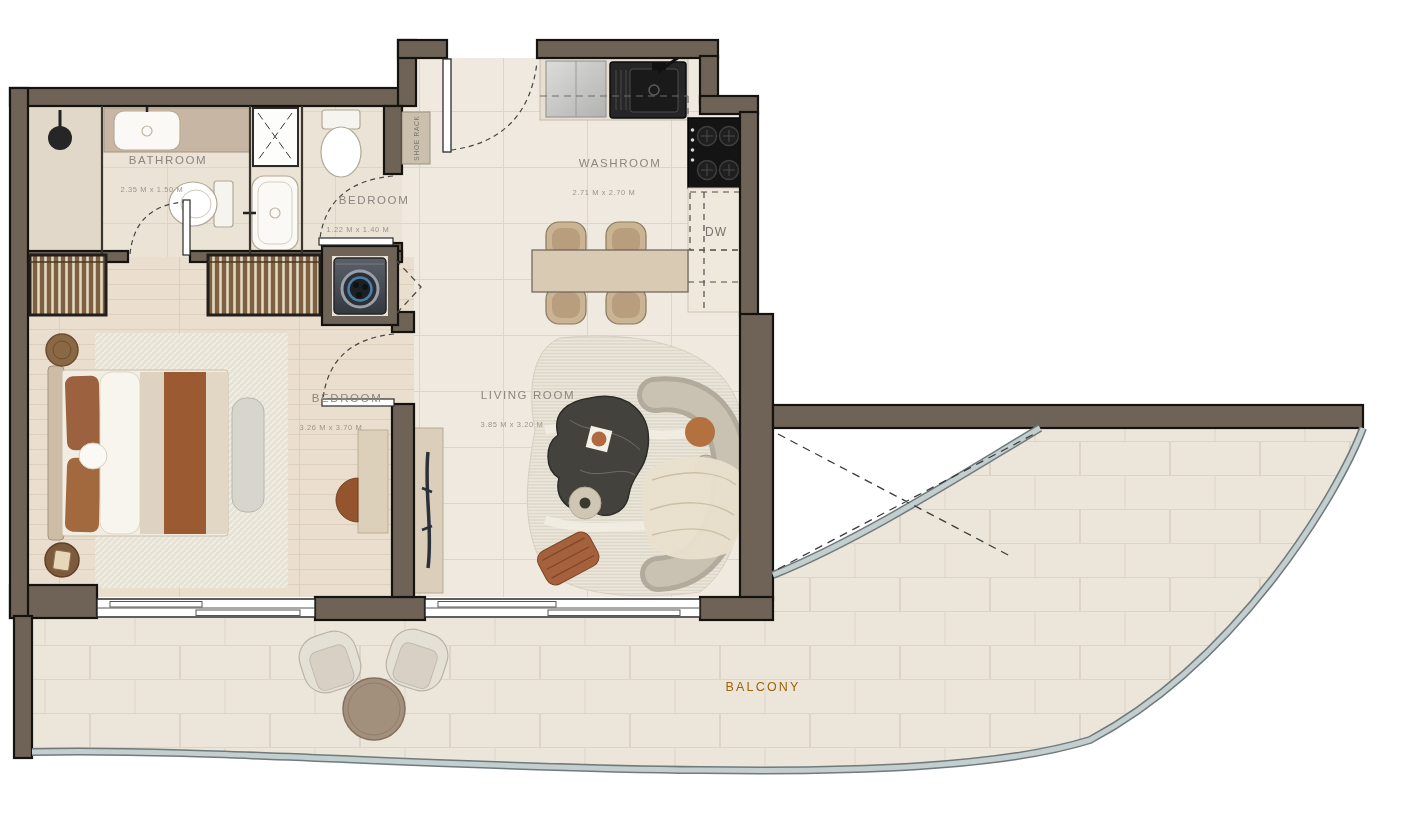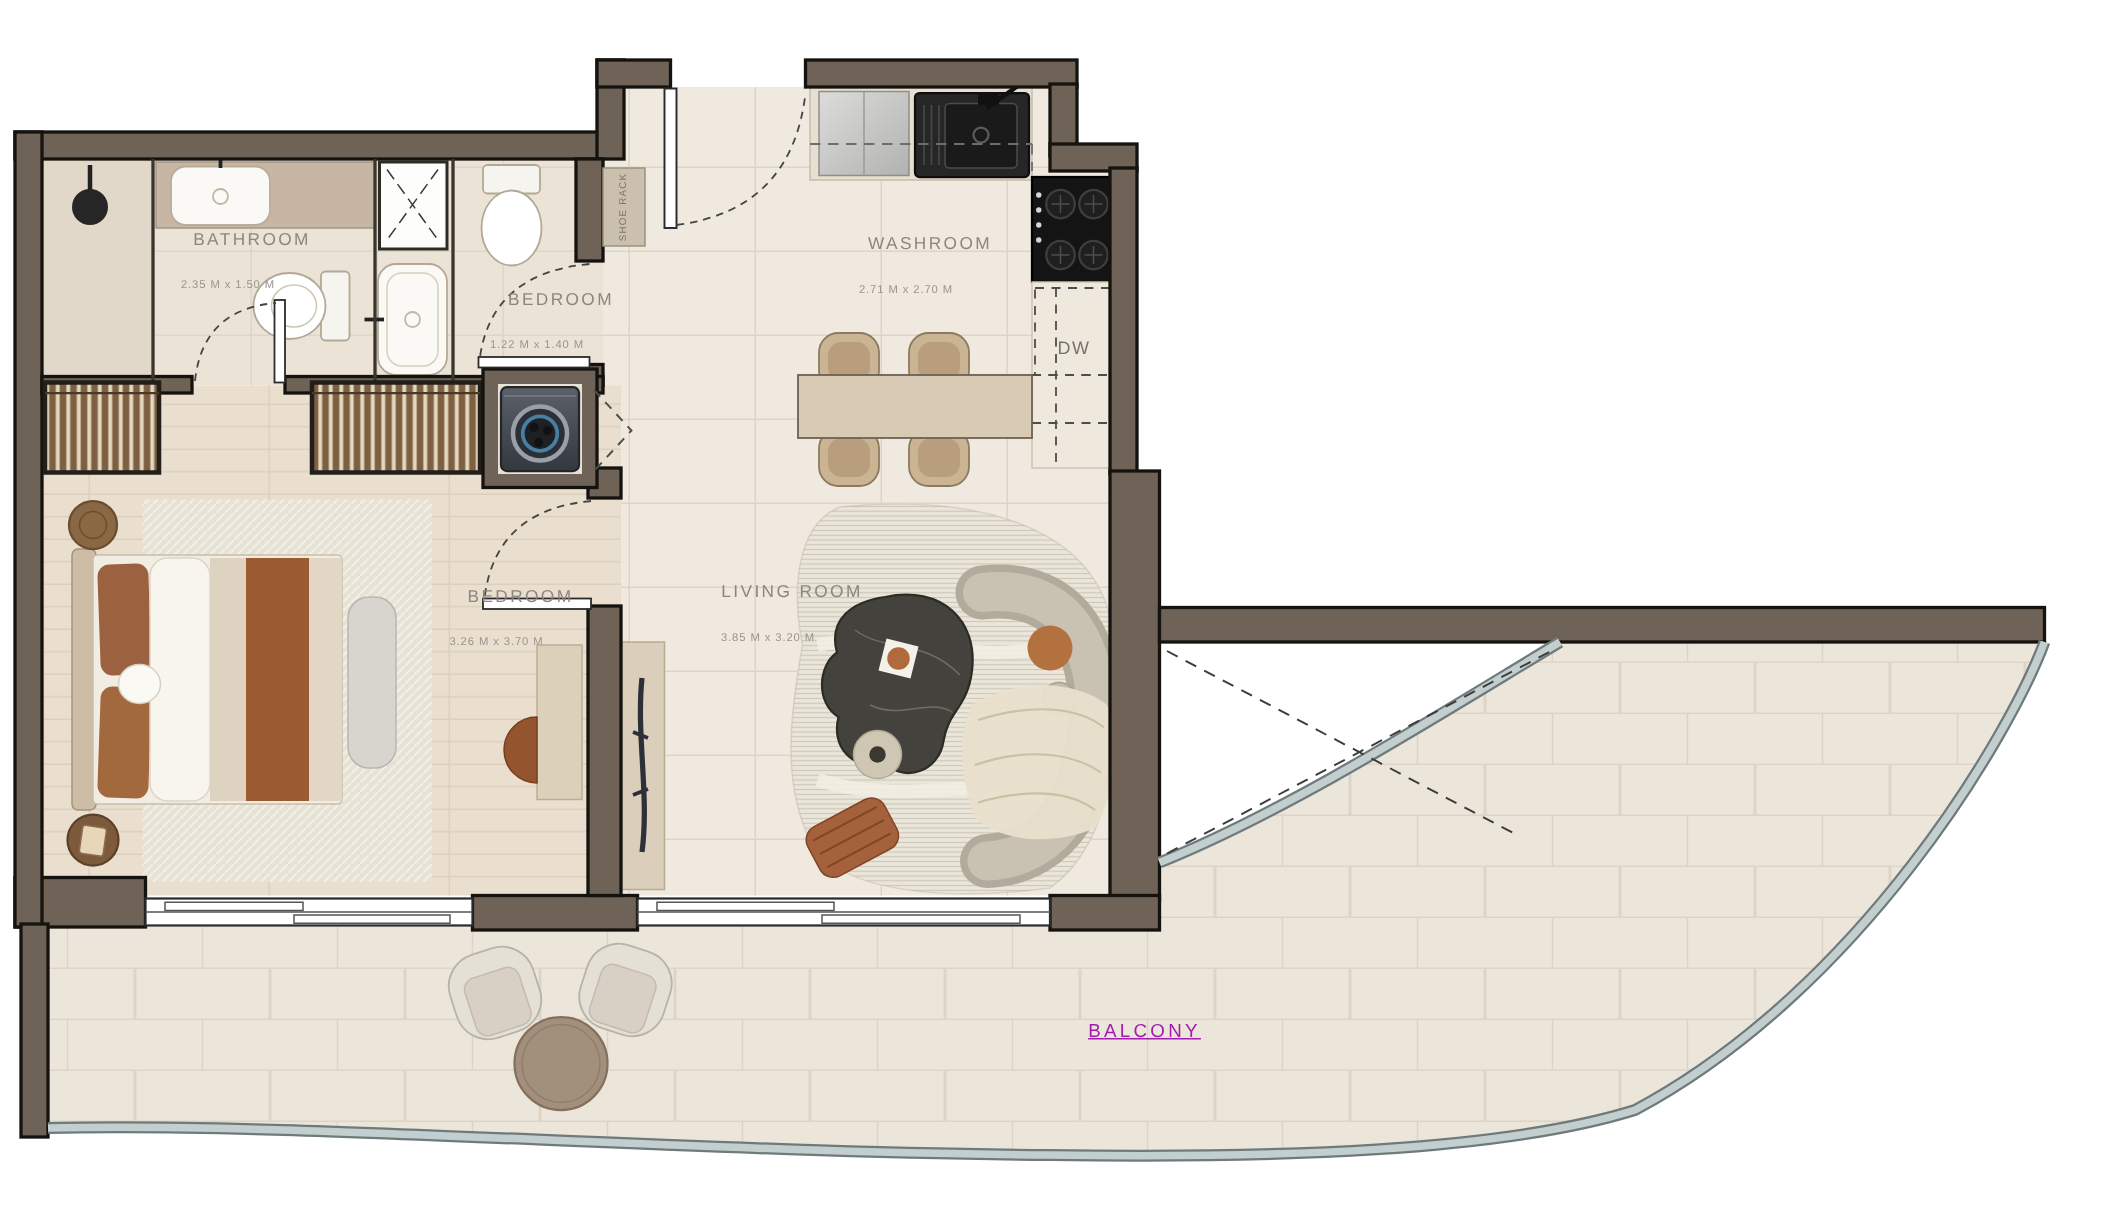--- a/index.html
+++ b/index.html
@@ -2,21 +2,21 @@
 <html><head>
 <meta charset="utf-8">
 <style>
   html,body{margin:0;padding:0;background:#ffffff;}
   #plan{position:relative;width:1407px;height:819px;background:#ffffff;overflow:hidden;
         font-family:"Liberation Sans", sans-serif;}
   #plan svg{position:absolute;left:0;top:0;}
   .room-label{position:absolute;transform:translate(-50%,-50%);text-align:center;pointer-events:none;}
   .rname{font-size:11.5px;letter-spacing:1.6px;color:#8b867f;font-weight:500;white-space:nowrap;margin-left:32px;}
   .rdims{font-size:7.5px;letter-spacing:.6px;color:#9a958d;margin-top:19px;white-space:nowrap;}
-  .balcony-label .rname{font-size:12.5px;letter-spacing:2.2px;color:#a21caf;text-decoration:underline;}
+  .balcony-label .rname{font-size:12.5px;letter-spacing:2.2px;color:#a16207;}
   .dw-label{position:absolute;transform:translate(-50%,-50%);font-size:12px;letter-spacing:1px;color:#77726a;}
   .shoe-label{position:absolute;transform:translate(-50%,-50%) rotate(-90deg);font-size:6.5px;
               letter-spacing:.8px;color:#7c766d;white-space:nowrap;}
 </style>
 </head>
 <body>
 
 <div id="plan">
 <svg width="1407" height="819" viewBox="0 0 1407 819">
   <defs>

